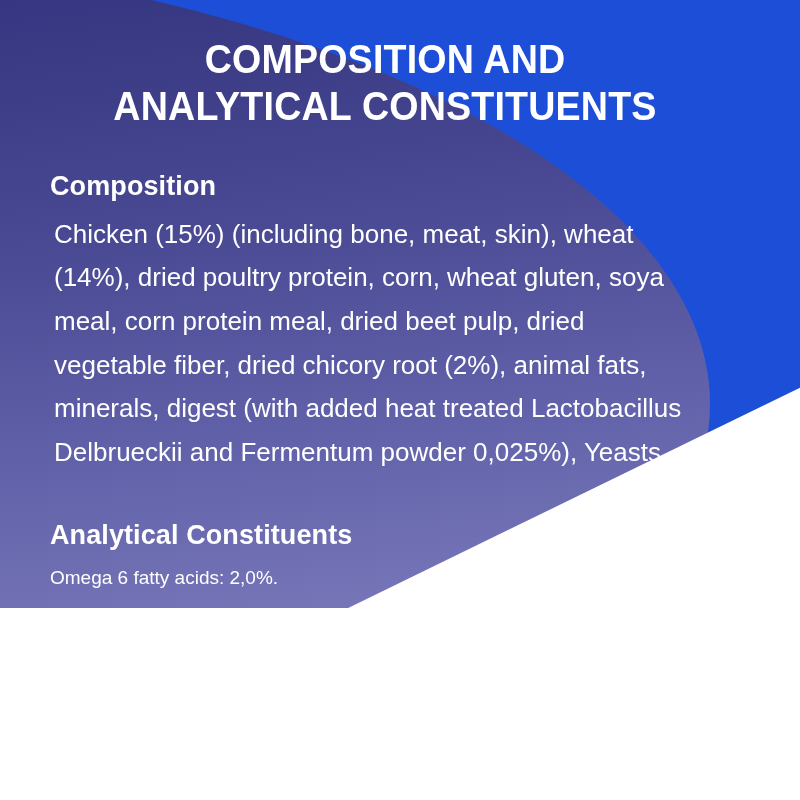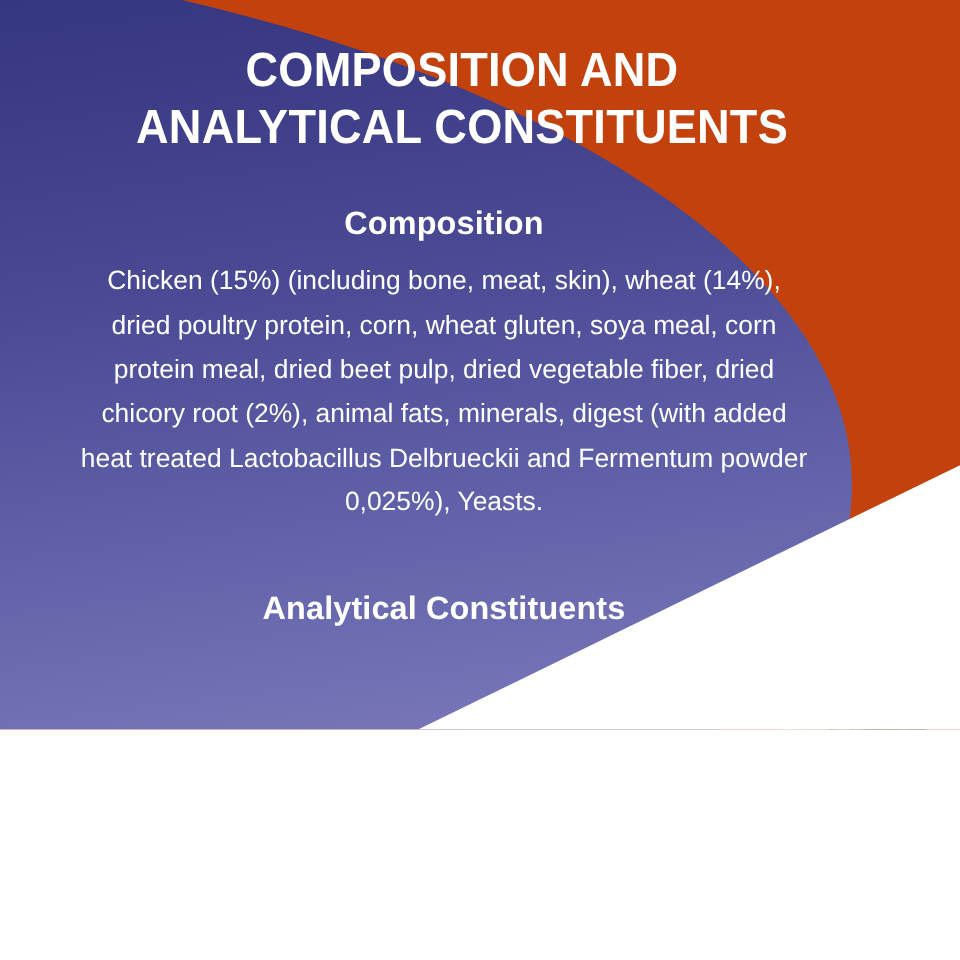--- a/index.html
+++ b/index.html
@@ -10,21 +10,21 @@
   }
   body {
     font-family: "Liberation Sans", "DejaVu Sans", sans-serif;
   }
 
   #stage {
     position: relative;
     width: 800px;
     height: 608px;
     overflow: hidden;
-    background: #c2410c;
+    background: #1d4ed8;
   }
 
   
   .photo-layer {
     position: absolute;
     inset: 0;
     overflow: hidden;
   }
 
   
@@ -186,34 +186,33 @@
   }
   .title-line { display: block; white-space: nowrap; }
 
   
   .content {
     position: absolute;
     left: 50px;
     top: 172px;
     width: 640px;
     color: #ffffff;
-    text-align: center;
   }
   .section-heading {
     font-size: 27px;
     font-weight: 700;
     line-height: 1.1;
     margin: 0 0 11px 0;
     letter-spacing: 0.1px;
   }
   .section-body {
-    font-size: 22px;
+    font-size: 26px;
     font-weight: 400;
     line-height: 1.68;
-    margin: 14px;
+    margin: 4px;
     max-width: 630px;
   }
   .section-spacer { height: 42px; }
   .constituents {
     font-size: 19px;
     line-height: 1.82;
     margin: 0;
   }
   .constituents-line { display: block; white-space: nowrap; }
 
@@ -313,20 +312,21 @@
 
   <div class="content">
 
     <h2 class="section-heading">Composition</h2>
     <p class="section-body">Chicken (15%) (including bone, meat, skin), wheat (14%), dried poultry protein, corn, wheat gluten, soya meal, corn protein meal, dried beet pulp, dried vegetable fiber, dried chicory root (2%), animal fats, minerals, digest (with added heat treated Lactobacillus Delbrueckii and Fermentum powder 0,025%), Yeasts.</p>
 
     <div class="section-spacer"></div>
 
     <h2 class="section-heading">Analytical Constituents</h2>
     <div class="constituents">
+      <span class="constituents-line">Omega 6 fatty acids: 2,0%.</span>
     </div>
   </div>
 
   <div class="rule-left"></div>
   <div class="rule-right"></div>
   <div class="pill">
     <span>LIGHT</span>
   </div>
 
 </div>

